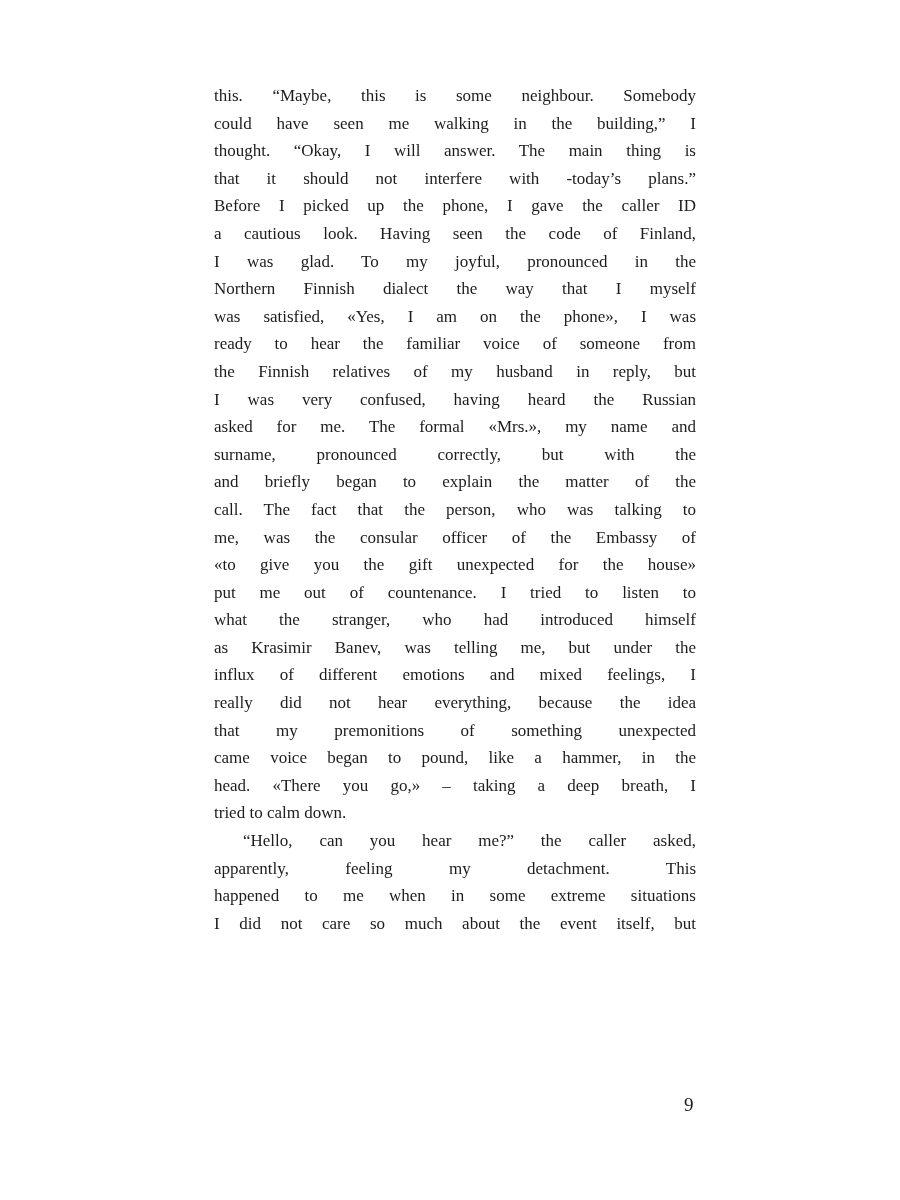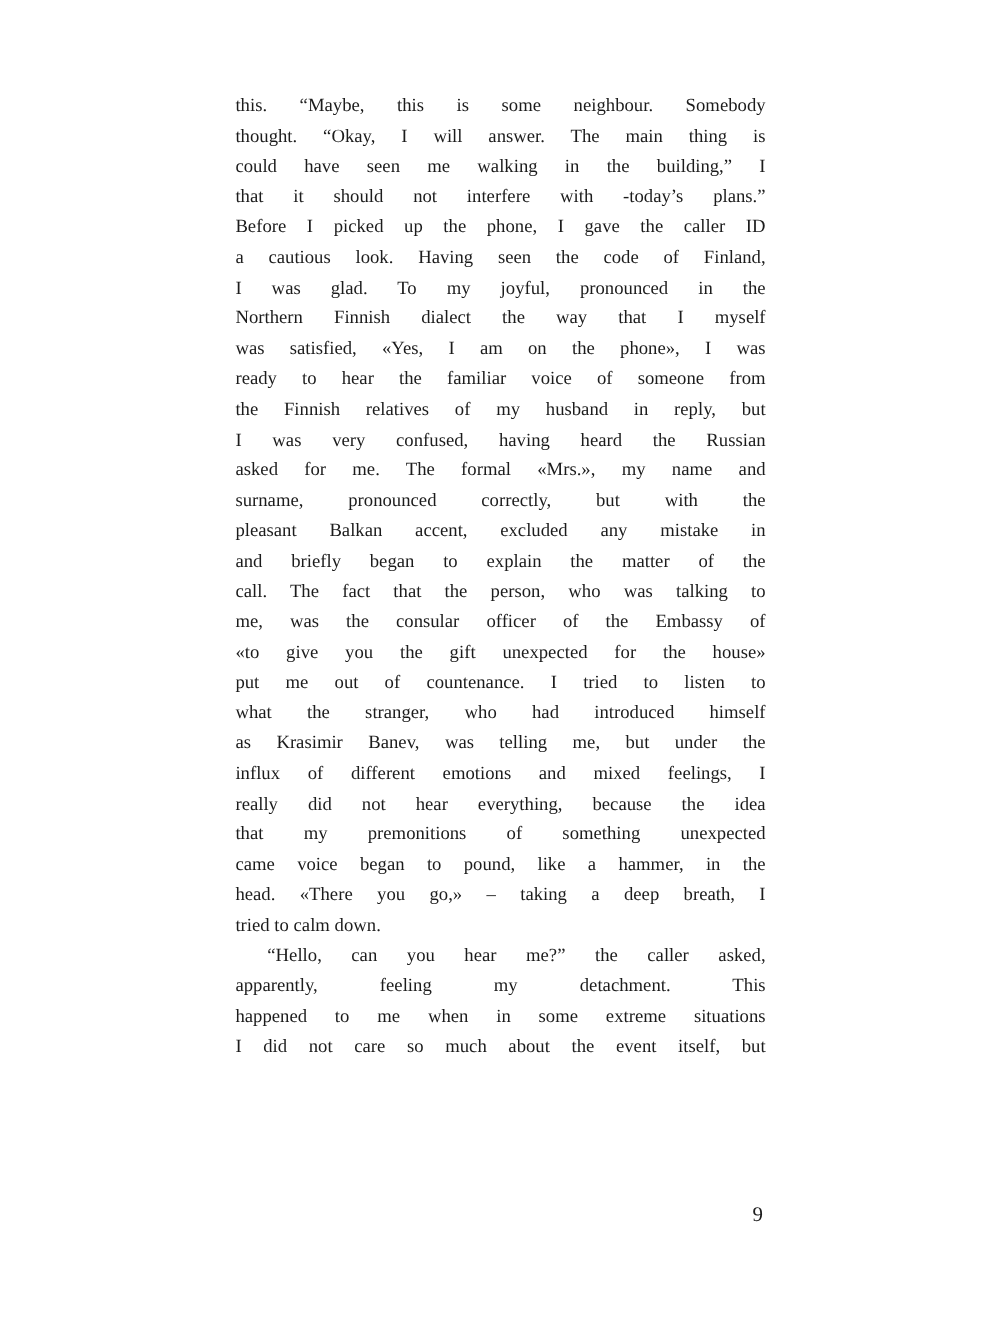--- a/index.html
+++ b/index.html
@@ -23,34 +23,33 @@
     font-family: "Liberation Serif", "DejaVu Serif", serif;
     font-size: 19px; color: #1c1c1c;
   }
 </style>
 </head>
 <body>
 
 <div class="page">
   <div class="text-block">
     <span class="line">this. “Maybe, this is some neighbour. Somebody</span>
+    <span class="line">could have seen me walking in the building,” I</span>
     <span class="line">thought. “Okay, I will answer. The main thing is</span>
-    <span class="line">could have seen me walking in the building,” I</span>
     <span class="line">that it should not interfere with -today’s plans.”</span>
     <span class="line">Before I picked up the phone, I gave the caller ID</span>
     <span class="line">a cautious look. Having seen the code of Finland,</span>
     <span class="line">I was glad. To my joyful, pronounced in the</span>
     <span class="line">Northern Finnish dialect the way that I myself</span>
     <span class="line">was satisfied, «Yes, I am on the phone», I was</span>
     <span class="line">ready to hear the familiar voice of someone from</span>
     <span class="line">the Finnish relatives of my husband in reply, but</span>
     <span class="line">I was very confused, having heard the Russian</span>
     <span class="line">asked for me. The formal «Mrs.», my name and</span>
     <span class="line">surname, pronounced correctly, but with the</span>
-    <span class="line">pleasant Balkan accent, excluded any mistake in</span>
     <span class="line">and briefly began to explain the matter of the</span>
     <span class="line">call. The fact that the person, who was talking to</span>
     <span class="line">me, was the consular officer of the Embassy of</span>
     <span class="line">«to give you the gift unexpected for the house»</span>
     <span class="line">put me out of countenance. I tried to listen to</span>
     <span class="line">what the stranger, who had introduced himself</span>
     <span class="line">as Krasimir Banev, was telling me, but under the</span>
     <span class="line">influx of different emotions and mixed feelings, I</span>
     <span class="line">really did not hear everything, because the idea</span>
     <span class="line">that my premonitions of something unexpected</span>

